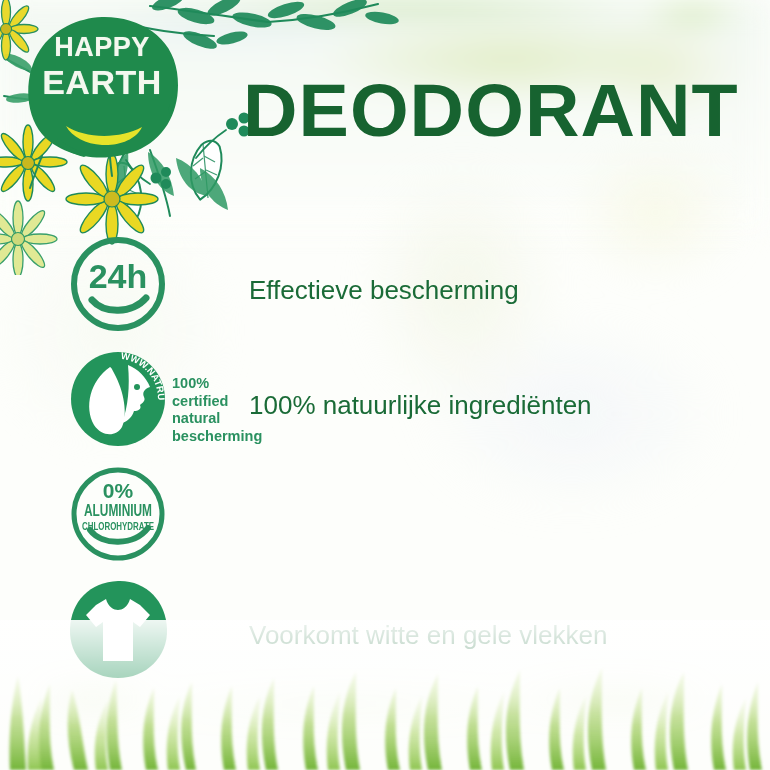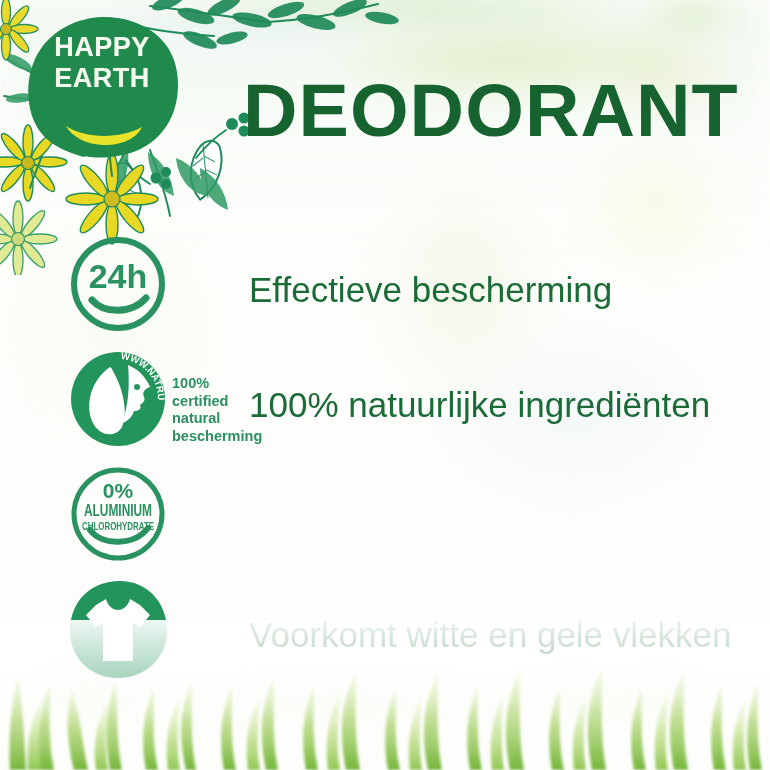--- a/index.html
+++ b/index.html
@@ -69,39 +69,39 @@
   }
   .logo svg{display:block;}
   .logo-text{
     position:absolute;left:0;top:0;width:160px;height:146px;
     display:flex;flex-direction:column;align-items:center;justify-content:flex-start;
     padding-top:20px;box-sizing:border-box;
     color:#f4f8ef;font-weight:bold;letter-spacing:.5px;line-height:1;
     text-shadow:0 0 1px rgba(255,255,255,.4);
   }
   .logo-l1{font-size:27px;}
-  .logo-l2{font-size:27px;margin-top:4px;}
+  .logo-l2{font-size:34px;margin-top:4px;}
 
   
   .title{
     position:absolute;left:243px;top:74px;
     font-size:74px;line-height:1;font-weight:bold;
     color:#176330;letter-spacing:1px;
     transform:scaleX(1.02);transform-origin:left top;
     font-family:"Liberation Sans", sans-serif;
   }
 
   
   .features{position:absolute;left:4px;top:232px;width:770px;}
   .row{position:relative;height:115px;}
   .badge{position:absolute;left:62px;top:0;width:104px;height:104px;}
   .badge svg{display:block;}
   .row-text{
     position:absolute;left:245px;top:50%;transform:translateY(-50%);
-    font-size:35px;color:#1a6b37;white-space:nowrap;
+    font-size:26px;color:#1a6b37;white-space:nowrap;
     font-family:"Liberation Sans", sans-serif;
   }
   .natrue-caption{
     position:absolute;left:168px;top:4px;width:82px;
     font-size:14.5px;line-height:1.22;color:#2a9160;font-weight:bold;margin-top:24px;
   }
   .natrue-caption div{white-space:nowrap;}
 </style>
 </head>
 <body>

